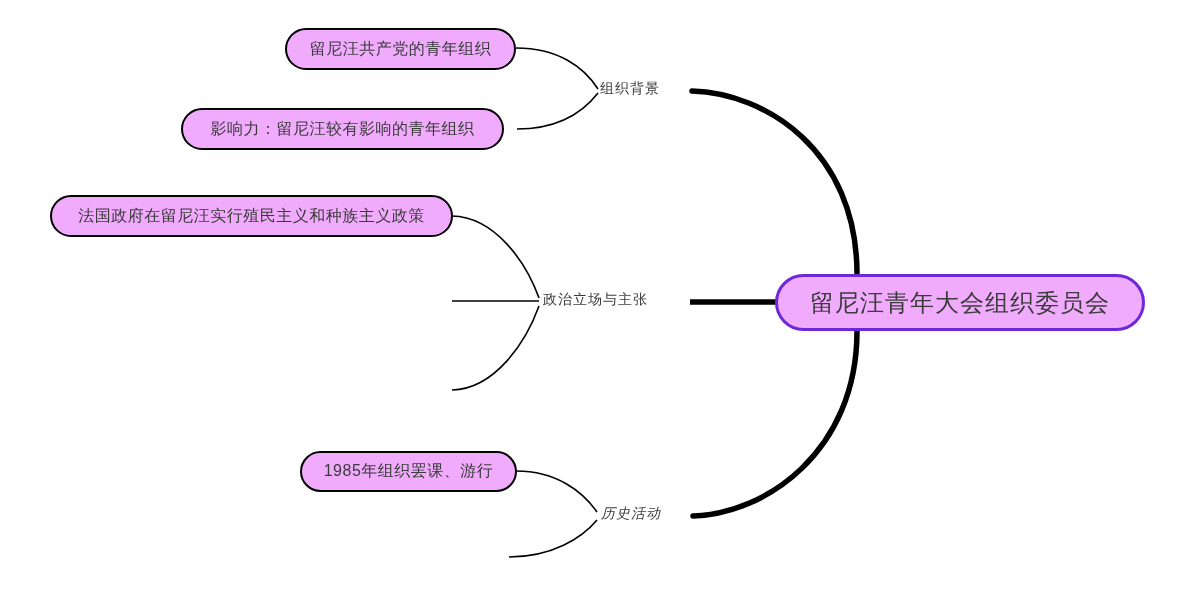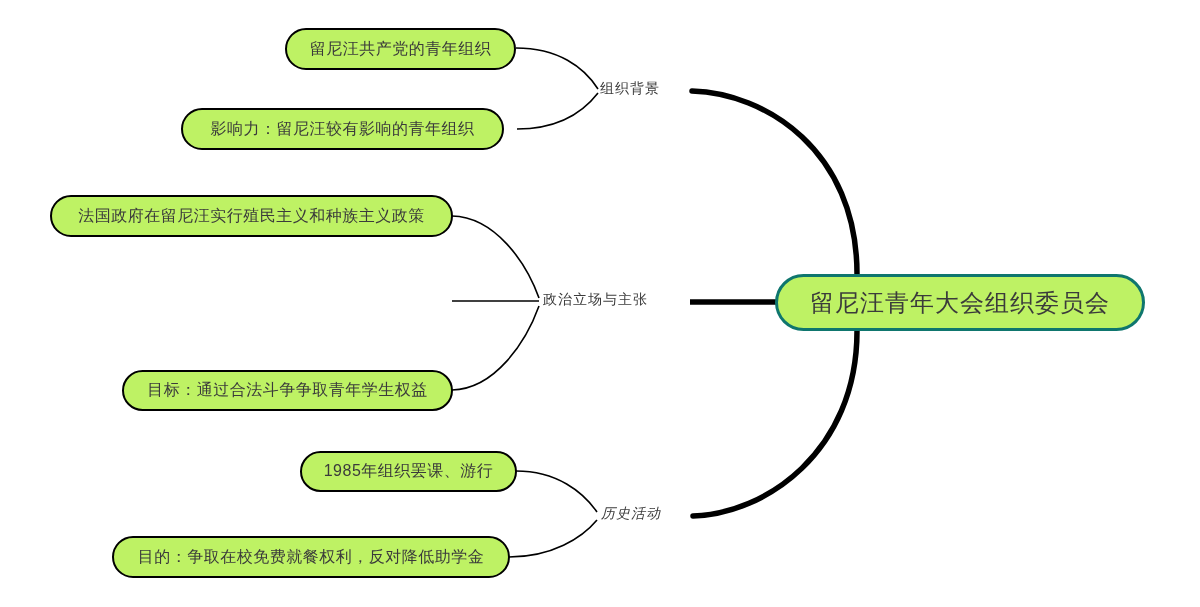--- a/index.html
+++ b/index.html
@@ -7,33 +7,33 @@
     position:relative;
     width:1200px;height:607px;
     background:#ffffff;
     font-family:"Liberation Sans","DejaVu Sans",sans-serif;
     overflow:hidden;
   }
   .connector-layer{position:absolute;left:0;top:0;width:1200px;height:607px;}
   .node{
     position:absolute;
     display:flex;align-items:center;justify-content:center;
-    background:#bef264;
+    background:#f0abfc;
     color:#3b3b3b;
     white-space:nowrap;
     box-sizing:border-box;
   }
   .child-node{
     border:2px solid #000000;
     border-radius:22px;
     font-size:16px;
     letter-spacing:0.5px;
   }
   .root-node{
-    border:3px solid #0f766e;
+    border:3px solid #6d28d9;
     border-radius:29px;
     font-size:24px;
     letter-spacing:1px;
   }
   .branch-label{
     position:absolute;
     color:#3b3b3b;
     font-size:14px;
     letter-spacing:1px;
     white-space:nowrap;
@@ -62,18 +62,16 @@
   <div class="node root-node" style="left:775px;top:274px;width:370px;height:57px;">留尼汪青年大会组织委员会</div>
 
   <div class="branch-label" style="left:600px;top:80px;">组织背景</div>
   <div class="branch-label" style="left:543px;top:291px;text-align:right;">政治立场与主张</div>
   <div class="branch-label" style="left:601px;top:505px;font-style:italic;">历史活动</div>
 
   <div class="node child-node" style="left:285px;top:28px;width:231px;height:42px;">留尼汪共产党的青年组织</div>
   <div class="node child-node" style="left:181px;top:108px;width:323px;height:42px;">影响力：留尼汪较有影响的青年组织</div>
 
   <div class="node child-node" style="left:50px;top:195px;width:403px;height:42px;">法国政府在留尼汪实行殖民主义和种族主义政策</div>
-  <div class="node child-node" style="left:122px;top:370px;width:331px;height:41px;">目标：通过合法斗争争取青年学生权益</div>
 
   <div class="node child-node" style="left:300px;top:451px;width:217px;height:41px;">1985年组织罢课、游行</div>
-  <div class="node child-node" style="left:112px;top:536px;width:398px;height:42px;">目的：争取在校免费就餐权利，反对降低助学金</div>
 
 </div>
 
 </body></html>

